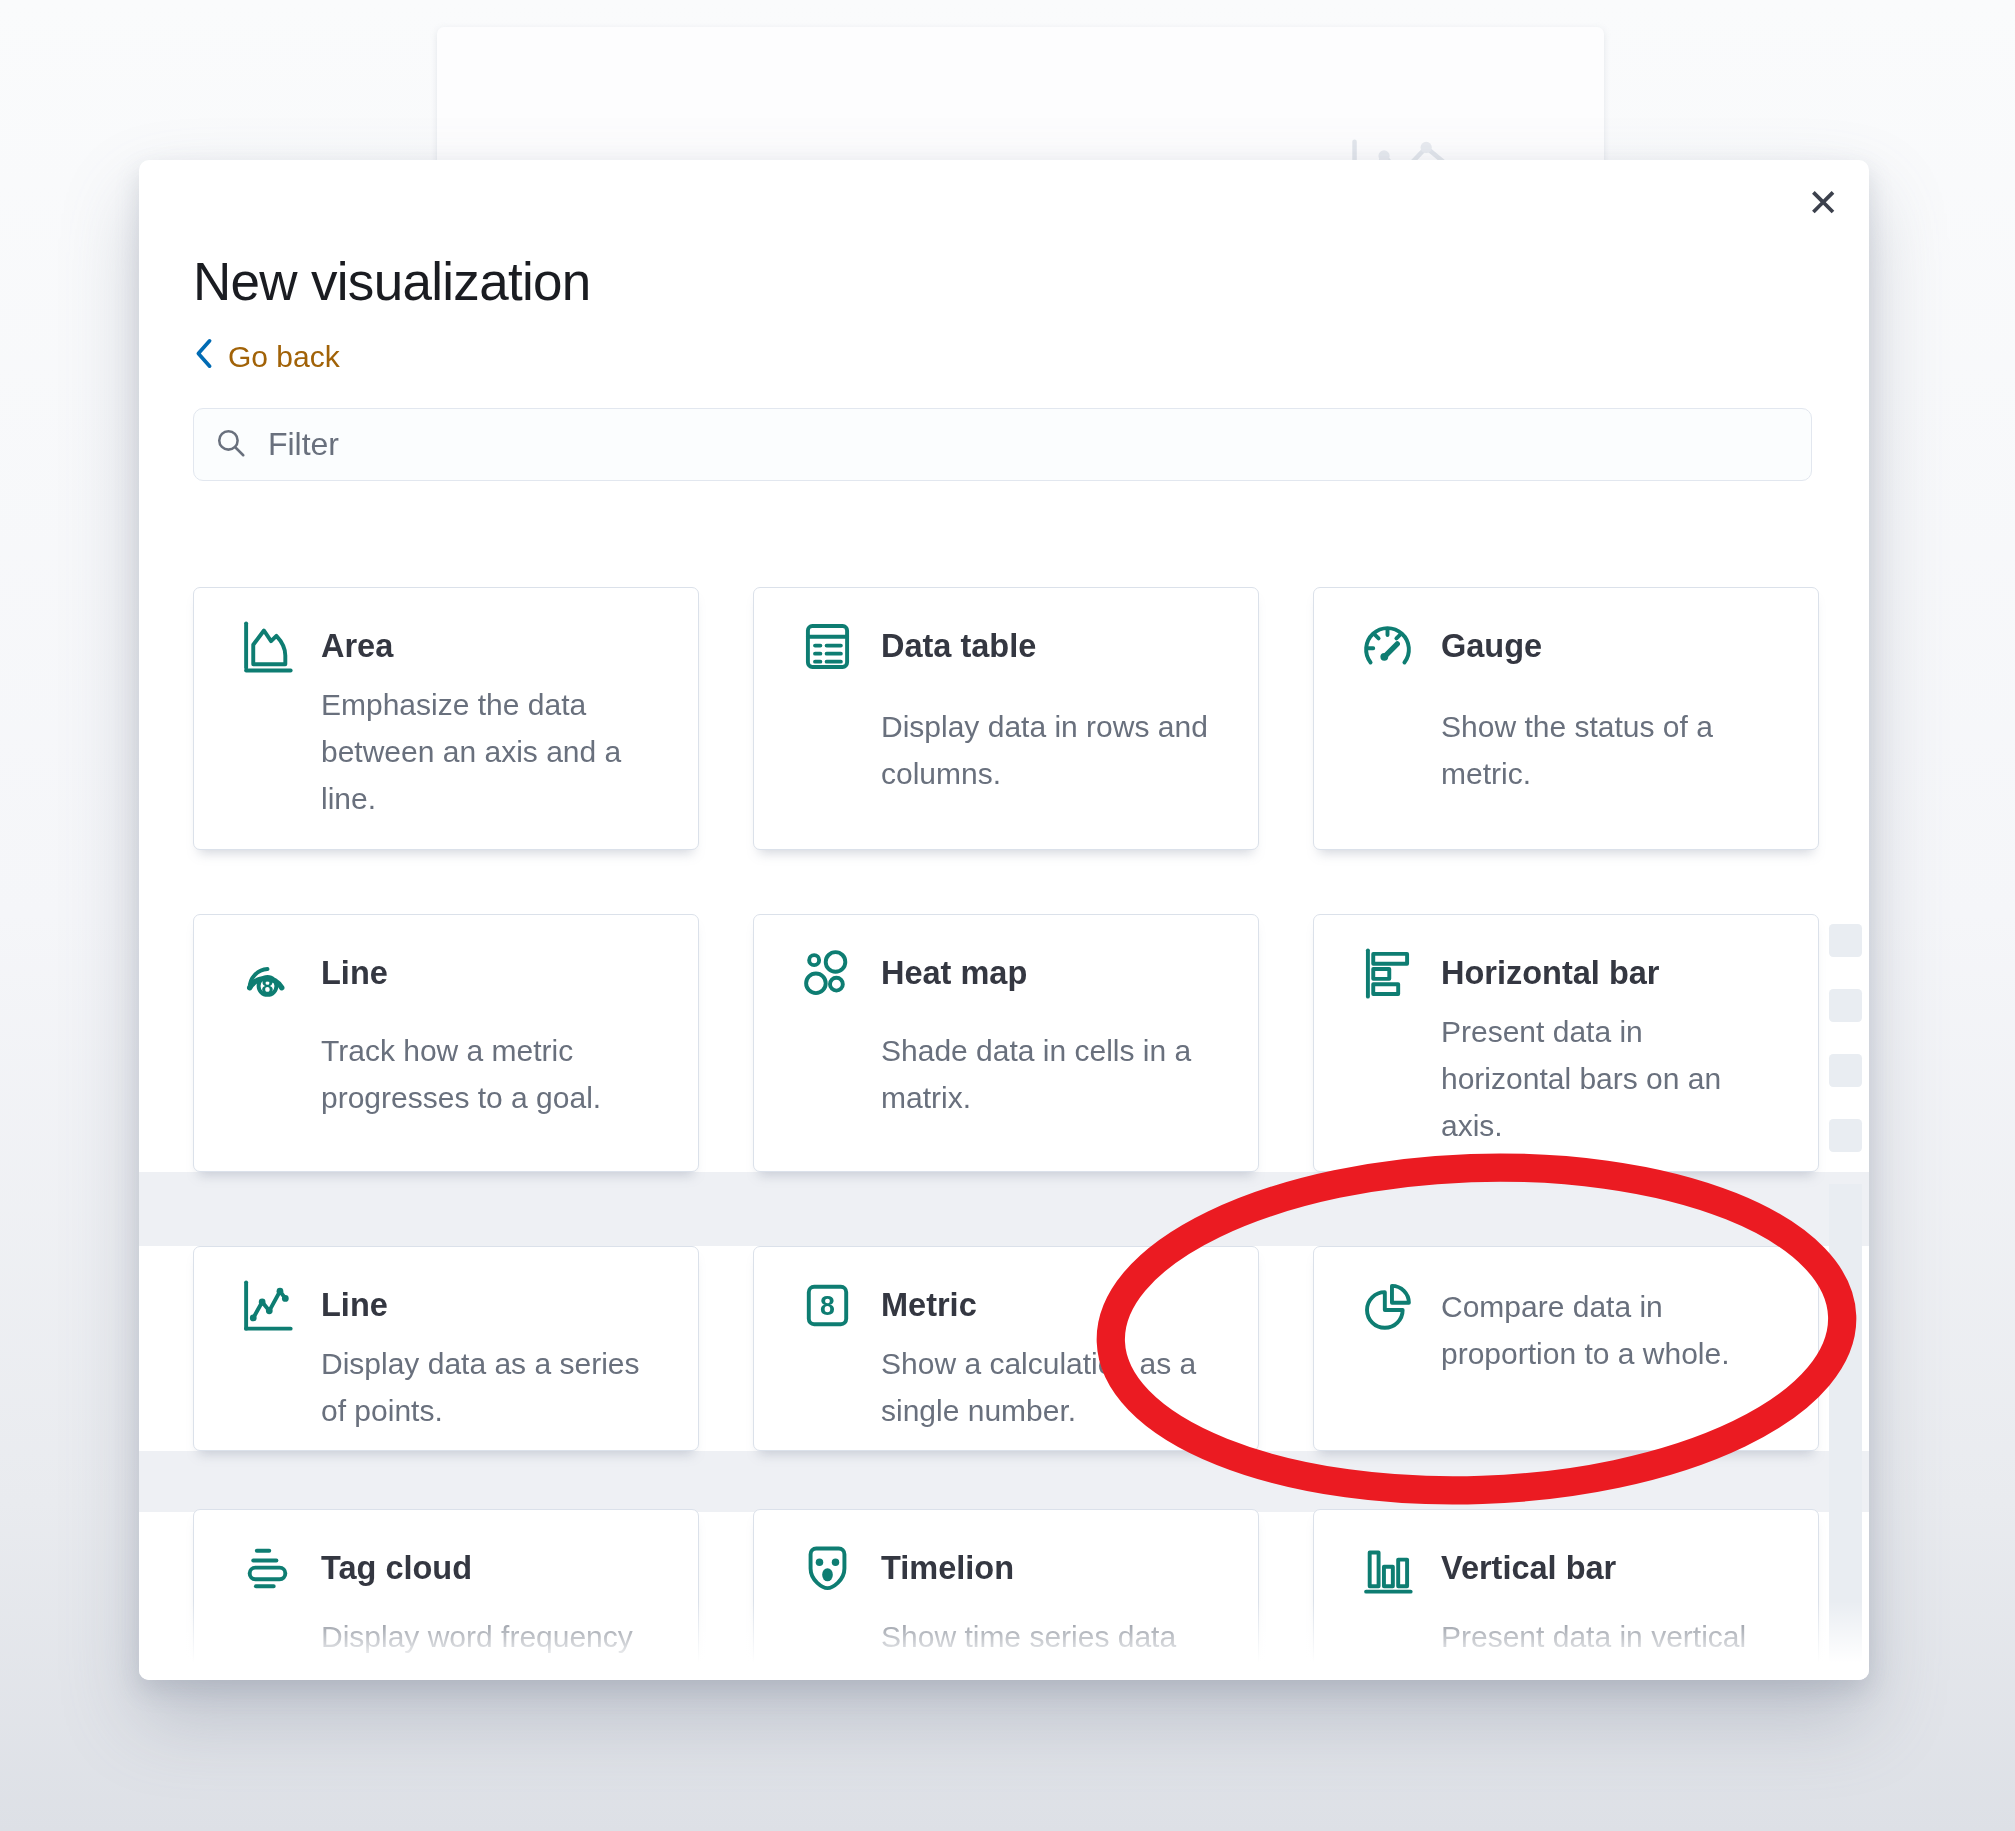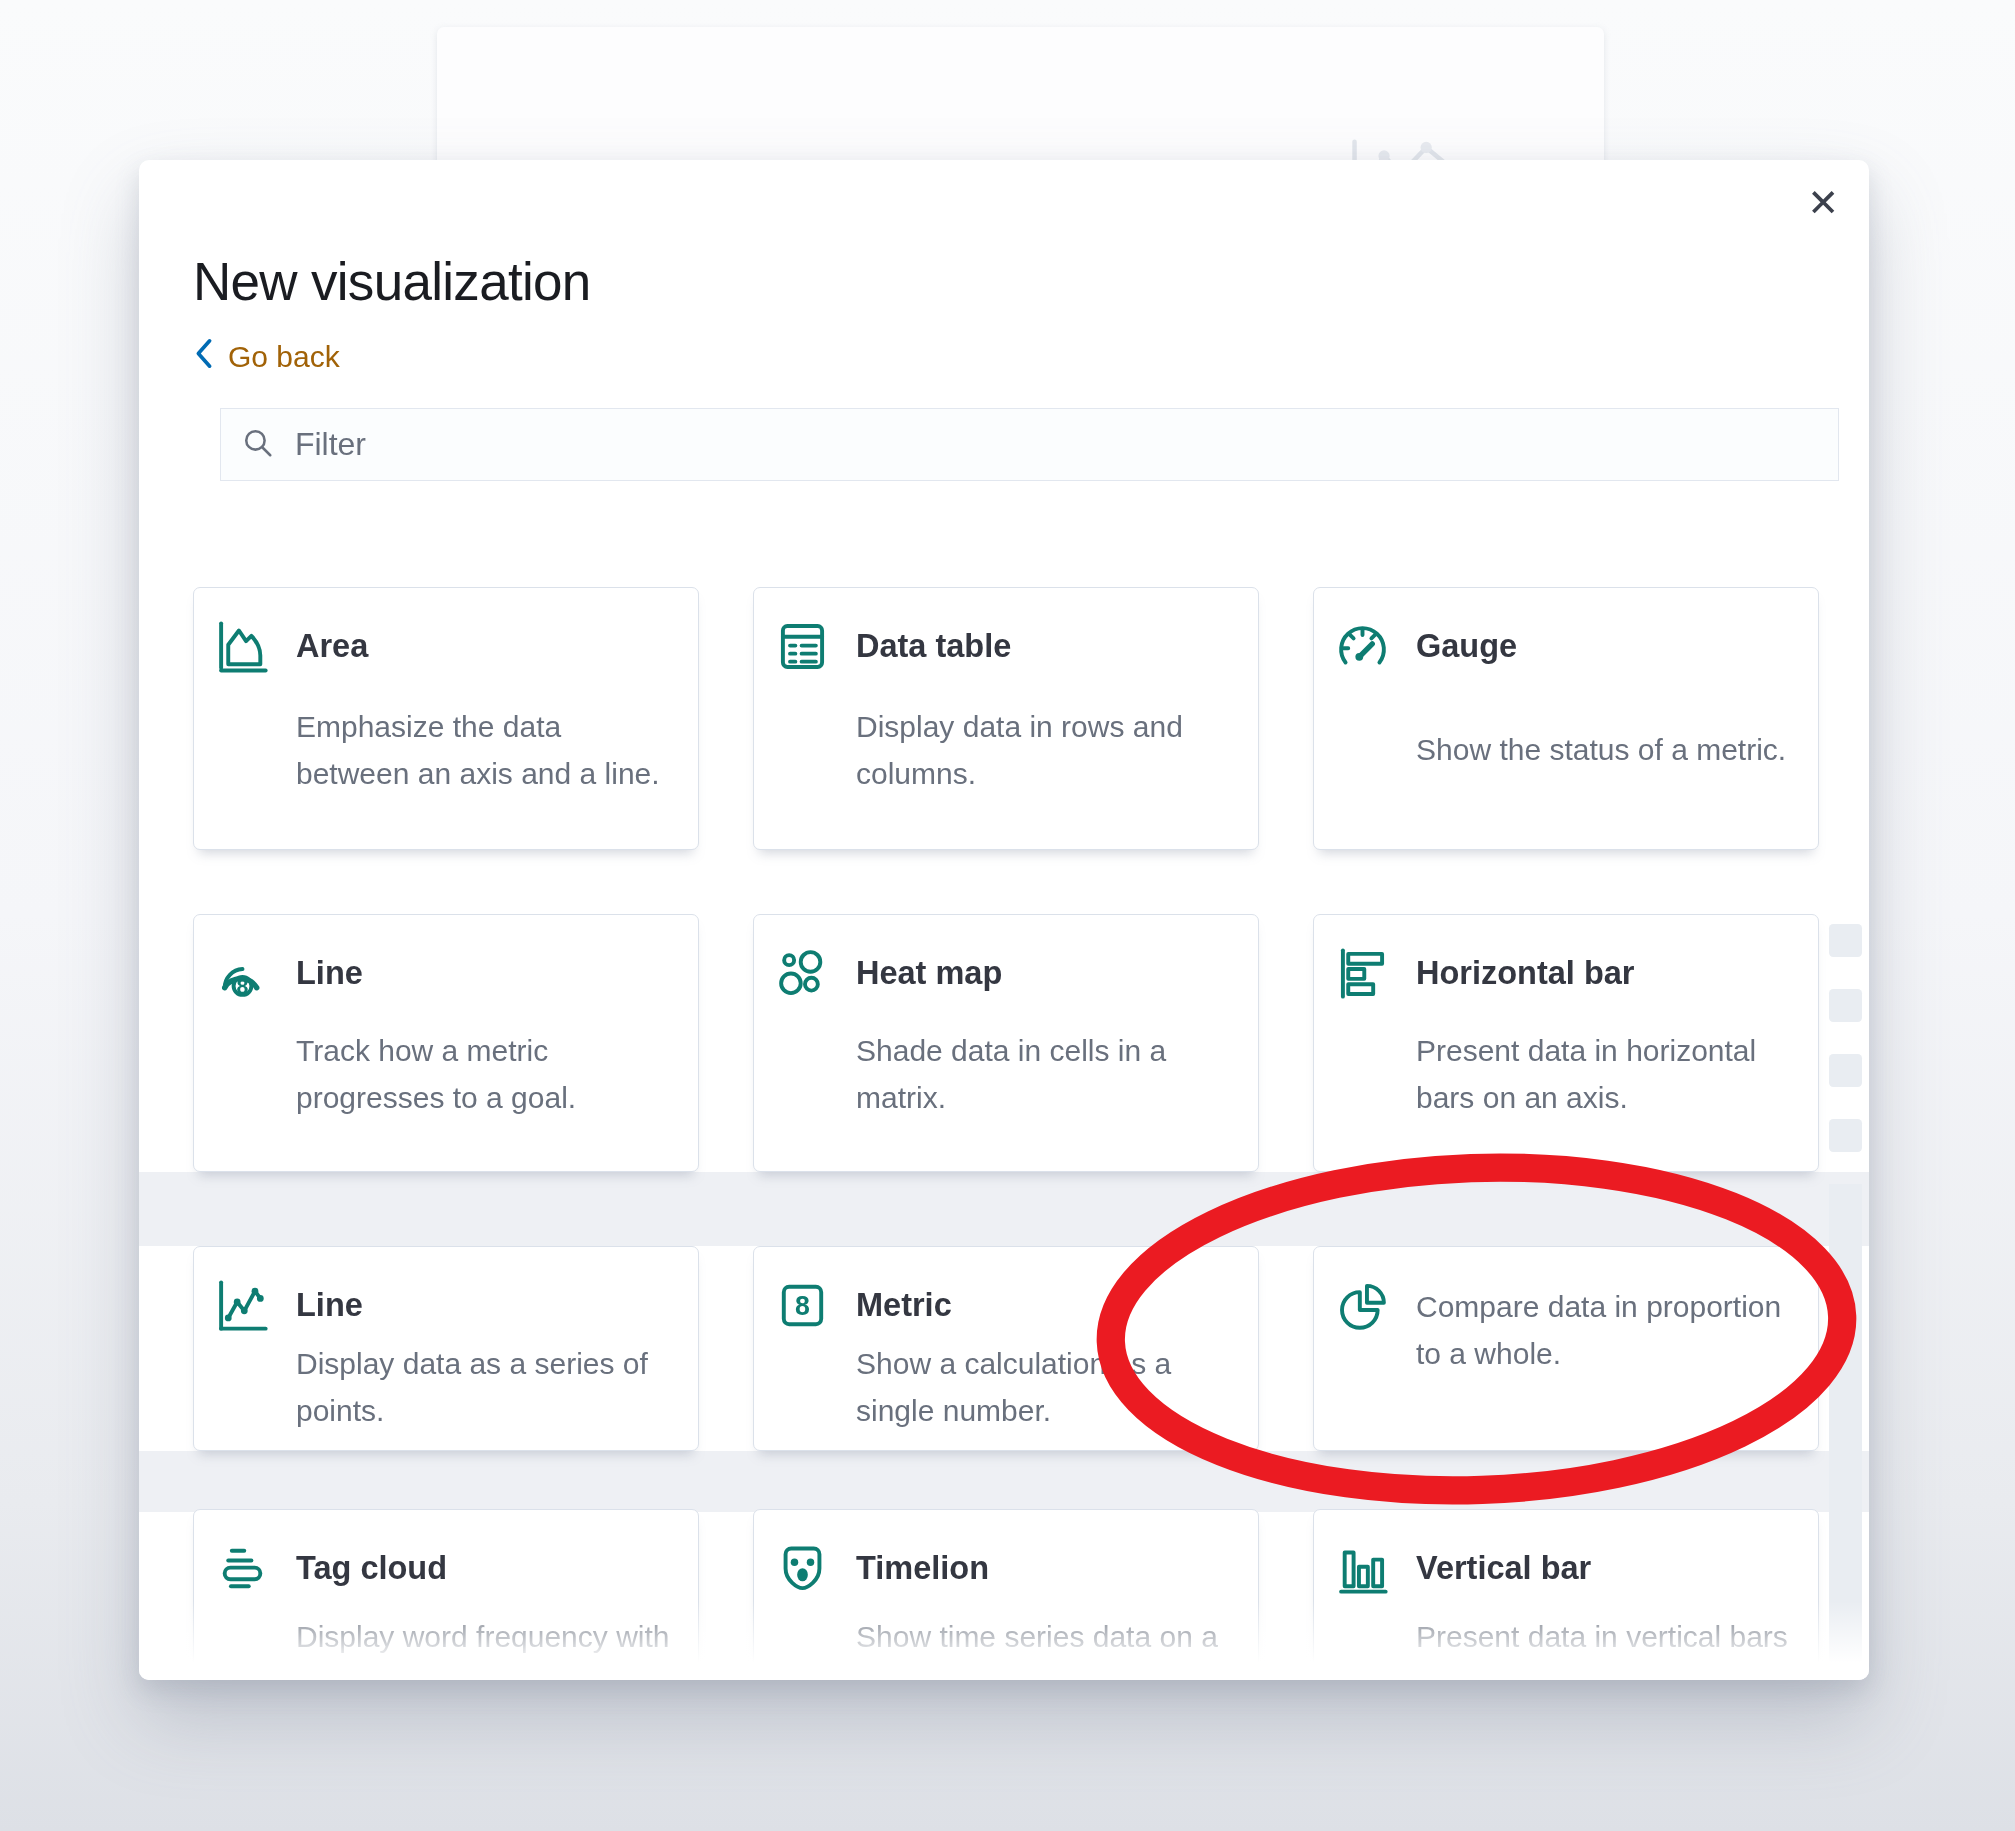--- a/index.html
+++ b/index.html
@@ -36,22 +36,22 @@
   .modal-title{
     position:absolute;left:54px;top:54px;font-size:53px;line-height:1.2;
     color:#1a1c21;font-weight:400;letter-spacing:-0.7px;z-index:3;
   }
   .go-back{
     position:absolute;left:55px;top:178px;display:flex;align-items:center;gap:14px;
     font-size:30px;font-weight:500;color:#a16207;text-decoration:none;cursor:pointer;z-index:3;
   }
   .filter-box{
     position:absolute;left:54px;top:248px;width:1619px;height:73px;
-    background:#fbfdfe;border:1.4px solid #e2e7ef;border-radius:0;
-    display:flex;align-items:center;padding:4px 21px;gap:18.4px;z-index:3;margin-left:27px;
+    background:#fbfdfe;border:1.4px solid #e2e7ef;border-radius:10px;
+    display:flex;align-items:center;padding:4px 21px;gap:18.4px;z-index:3;
   }
   .filter-box input{
     flex:1;border:none;outline:none;background:transparent;
     font-family:inherit;font-size:32px;color:#343741;
   }
   .filter-box input::placeholder{color:#69707d;opacity:1;}
   
   .gap-band{position:absolute;left:0;width:100%;background:#eef0f4;z-index:1;}
   .band-1{top:1012px;height:74px;}
   .band-2{top:1291px;height:61px;}
@@ -65,21 +65,21 @@
   .wm-s3{left:1570px;top:1420px;width:37px;height:100px;}
   
   .cards-row{position:absolute;left:54px;display:flex;gap:54px;z-index:2;}
   .row-1{top:427px;}  .row-1 .card{height:263px;}
   .row-2{top:754px;} .row-2 .card{height:258px;}
   .row-3{top:1086px;} .row-3 .card{height:205px;}
   .row-4{top:1349px;} .row-4 .card{height:240px;}
   .card{
     width:506px;background:#fff;border:1.4px solid var(--card-border);border-radius:7px;
     box-shadow:0 8.5px 11.3px -6.4px rgba(125,135,155,.35);
-    padding:30px 19px;display:grid;grid-template-columns:59px 1fr;column-gap:24px;
+    padding:30px 44px;display:grid;grid-template-columns:59px 1fr;column-gap:24px;
     overflow:hidden;cursor:pointer;
   }
   .card-icon{width:59px;height:57px;display:flex;align-items:center;justify-content:center;}
   .card-title{font-size:32.5px;font-weight:700;color:var(--title);line-height:57px;}
   .card-desc{grid-column:2;margin-top:5.7px;font-size:30px;line-height:47px;color:var(--desc);}
   .bottom-fade{
     position:absolute;left:0;bottom:0;width:100%;height:79px;z-index:5;pointer-events:none;
     background:linear-gradient(180deg,rgba(255,255,255,0) 0%,#ffffff 78%);
   }
   .annotation{position:absolute;left:1088px;top:1138px;z-index:50;pointer-events:none;}

